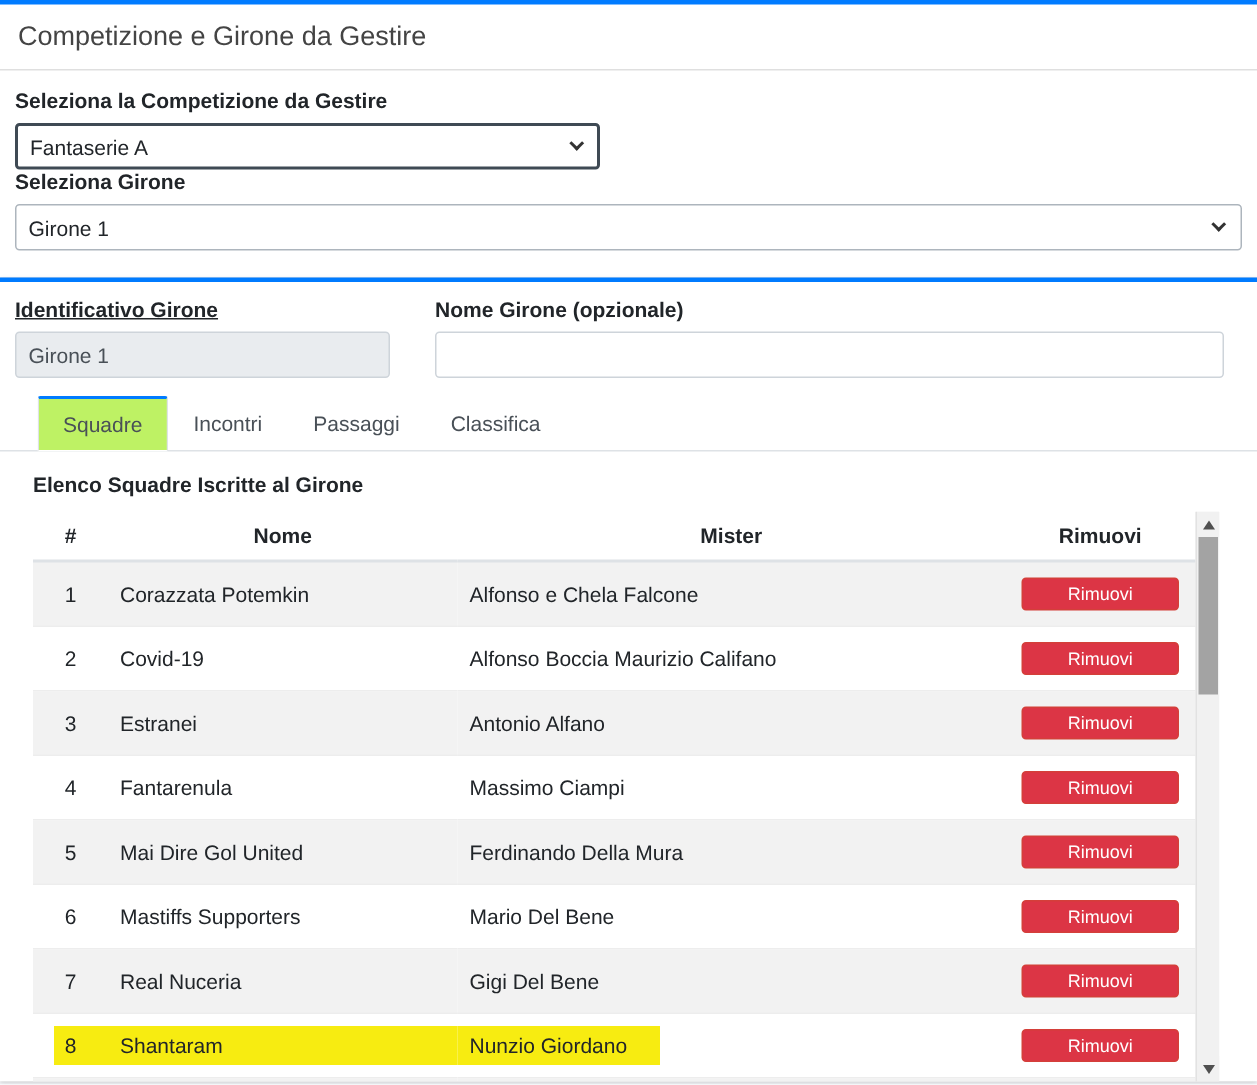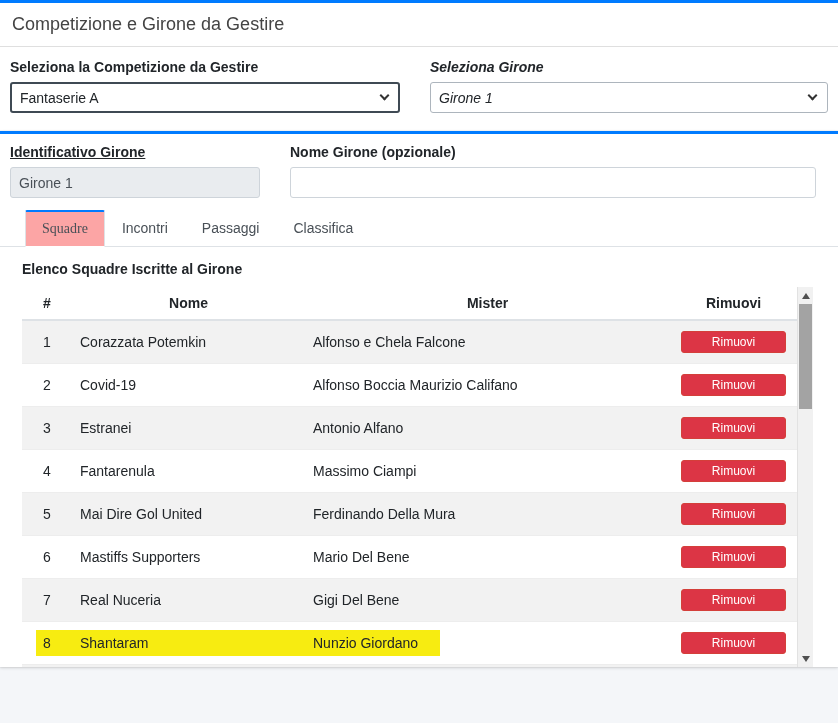--- a/index.html
+++ b/index.html
@@ -14,24 +14,24 @@
     background:#fff;
     border-top:3px solid #007bff;
     box-shadow:0 0 1px rgba(0,0,0,.2), 0 1px 3px rgba(0,0,0,.15);
     margin:0 0 0 0;
   }
   .card-header { padding:11px 12px; border-bottom:1px solid rgba(0,0,0,.125); }
   .card-header h2 { margin:0; font-size:18px; font-weight:400; color:#444; }
 
   
   .card-body { padding:12px 10px 18px 10px; }
-  .form-row { display:flex; }
+  .form-row { display:flex;flex-direction:column; }
   .form-col label { display:block; font-weight:bold; margin-bottom:7px; font-size:14px; color:#212529; }
   .col-competition { width:390px; margin-right:30px; }
-  .col-girone { flex:1;font-style:italic; }
+  .col-girone { flex:1; }
   .select-wrap { position:relative; }
   select {
     width:100%; height:31px; border:1px solid #adb5bd; border-radius:3px;
     background:#fff; padding:4px 37px 4px 8px; font:inherit; color:#212529;
     appearance:none; -webkit-appearance:none; -moz-appearance:none;
   }
   .select-wrap.dark select { border:2px solid #3f4a54; }
   .chev {
     position:absolute; right:12px; top:10px; width:7px; height:7px;
     border-right:2px solid #333; border-bottom:2px solid #333;
@@ -48,25 +48,24 @@
     padding:4px 8px; font:inherit; background:#fff;
   }
   input.text:disabled { background:#e9ecef; color:#495057; }
 
   .tabs { display:flex; border-bottom:1px solid #dee2e6; padding-left:25px; }
   .tab {
     padding:9px 16px; font-size:14px; color:#495057; cursor:pointer;
     border:1px solid transparent; margin-bottom:-1px; background:transparent;
   }
   .tab.active {
-    background:#fca5a5;
+    background:#bef264;
     border-color:#dee2e6 #dee2e6 #fff #dee2e6;
     border-top:2px solid #007bff;
     border-radius:2px 2px 0 0;
-    font-family:Liberation Serif, serif;
   }
 
   .list-title { font-weight:bold; font-size:14px; margin:14px 0 10px 22px; }
 
   .table-region { position:relative; margin-left:22px; width:791px; height:380px; overflow:hidden; }
   table { border-collapse:collapse; width:775px; table-layout:fixed; font-size:14px; }
   thead th { font-weight:bold; text-align:center; padding:8px; border-bottom:2px solid #dee2e6; }
   td { padding:10px 8px; }
   .c-num { text-align:center; }
   .c-action { text-align:center; }

